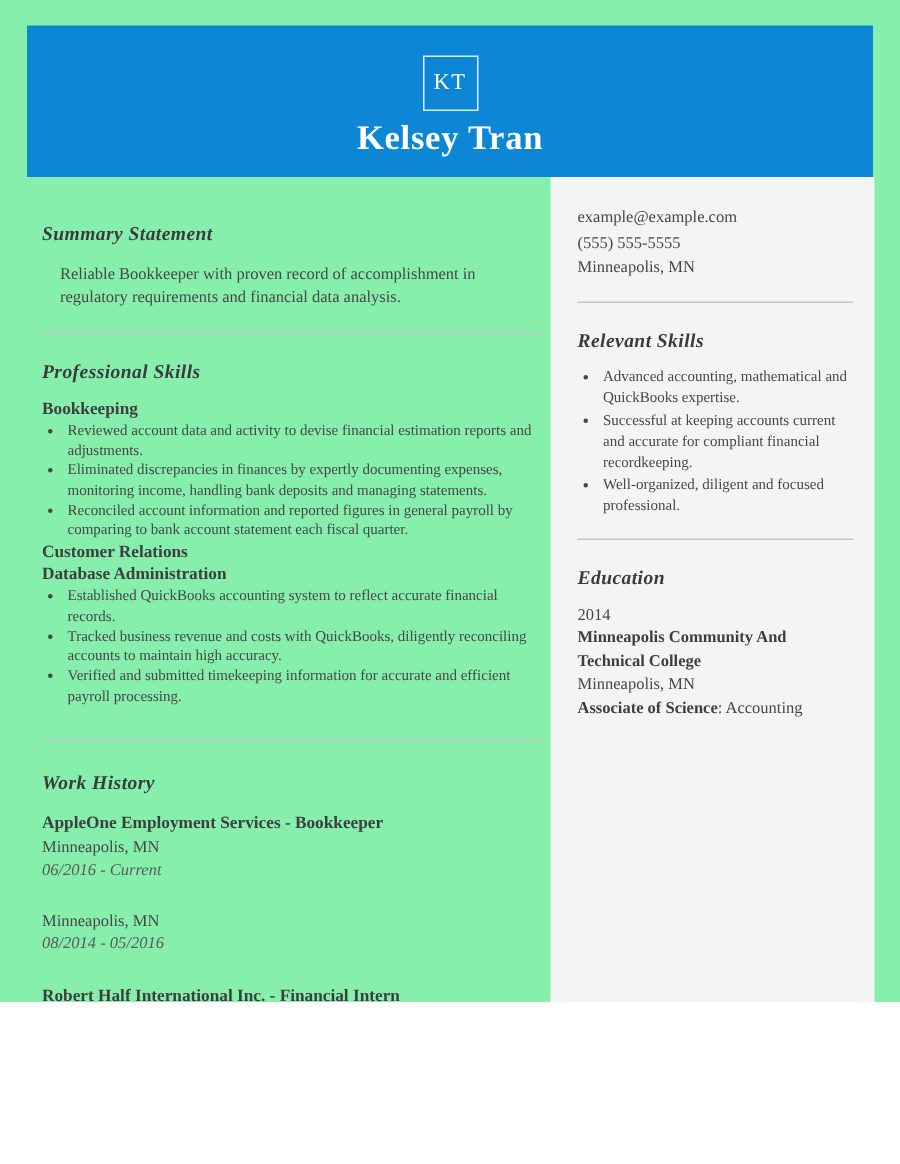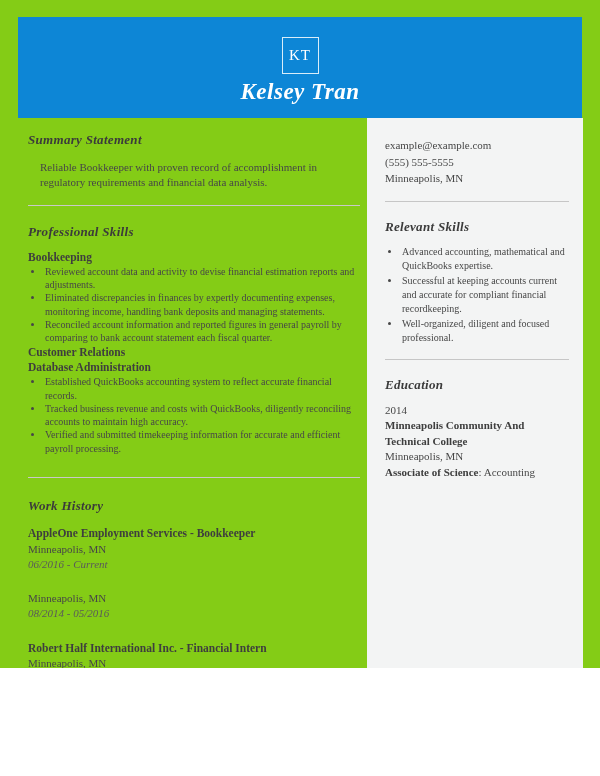--- a/index.html
+++ b/index.html
@@ -1,48 +1,48 @@
 <!DOCTYPE html>
 <html><head>
 <meta charset="utf-8">
 <style>
   html,body{margin:0;padding:0;background:#fff;}
   .page{
-    position:relative;width:600px;height:668px;background:#84cc16;overflow:hidden;
+    position:relative;width:600px;height:668px;background:#86efac;overflow:hidden;
     font-family:"Liberation Serif","DejaVu Serif",serif;color:#474747;
   }
   
   .banner{
     position:absolute;left:18px;top:17px;width:564px;height:101px;
     background:#0d86d6;text-align:center;
   }
   .monogram{
     width:37px;height:37px;border:1px solid rgba(255,255,255,.85);
     margin:20px auto 5px auto;box-sizing:border-box;
   }
   .monogram span{
     display:block;line-height:35px;font-size:15px;color:#ffffff;letter-spacing:1px;
   }
   .name{
-    margin:0;font-size:23px;font-weight:bold;font-style:italic;color:#ffffff;letter-spacing:.5px;
+    margin:0;font-size:23px;font-weight:bold;color:#ffffff;letter-spacing:.5px;
   }
   
   .sidebar{
     position:absolute;left:367px;top:118px;width:216px;height:637px;
     background:#f3f4f4;box-sizing:border-box;padding:19px 14px 0 18px;
   }
   .contact-line{font-size:11px;line-height:1.5;}
   
   .main{
     position:absolute;left:28px;top:118px;width:332px;padding-top:14px;box-sizing:border-box;
   }
   
   .sec-heading{
     font-size:13px;font-weight:bold;font-style:italic;color:#3b3b3b;
-    margin:0 0 10px 0;letter-spacing:.3px;
+    margin:16px 0 10px 0;letter-spacing:.3px;
   }
   .rule{border:none;border-top:1px solid #c9c9c9;margin:15px 0 18px 0;}
   .body-text{margin:12px;font-size:11px;line-height:1.35;}
   .subhead{font-size:11.5px;font-weight:bold;color:#3e3e3e;margin:0;line-height:1.3;}
   ul.bullets{margin:0 0 1px 0;padding:0 0 0 16px;font-size:10px;line-height:1.33;}
   ul.bullets li{margin:0;padding-left:1px;}
   .job{margin:0 0 19px 0;font-size:11px;line-height:1.38;}
   .job-title{font-size:11.5px;font-weight:bold;color:#3e3e3e;}
   .job-dates{font-style:italic;color:#5a5a5a;}
   .edu{font-size:11px;line-height:1.42;}

